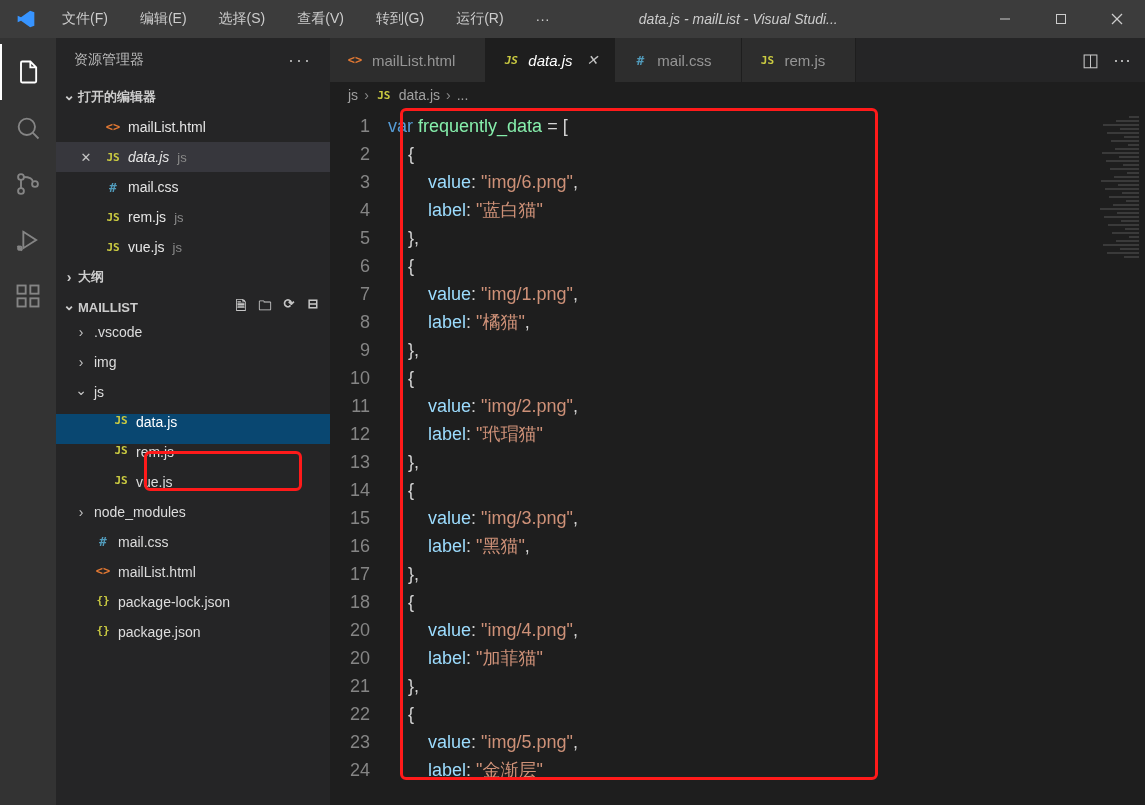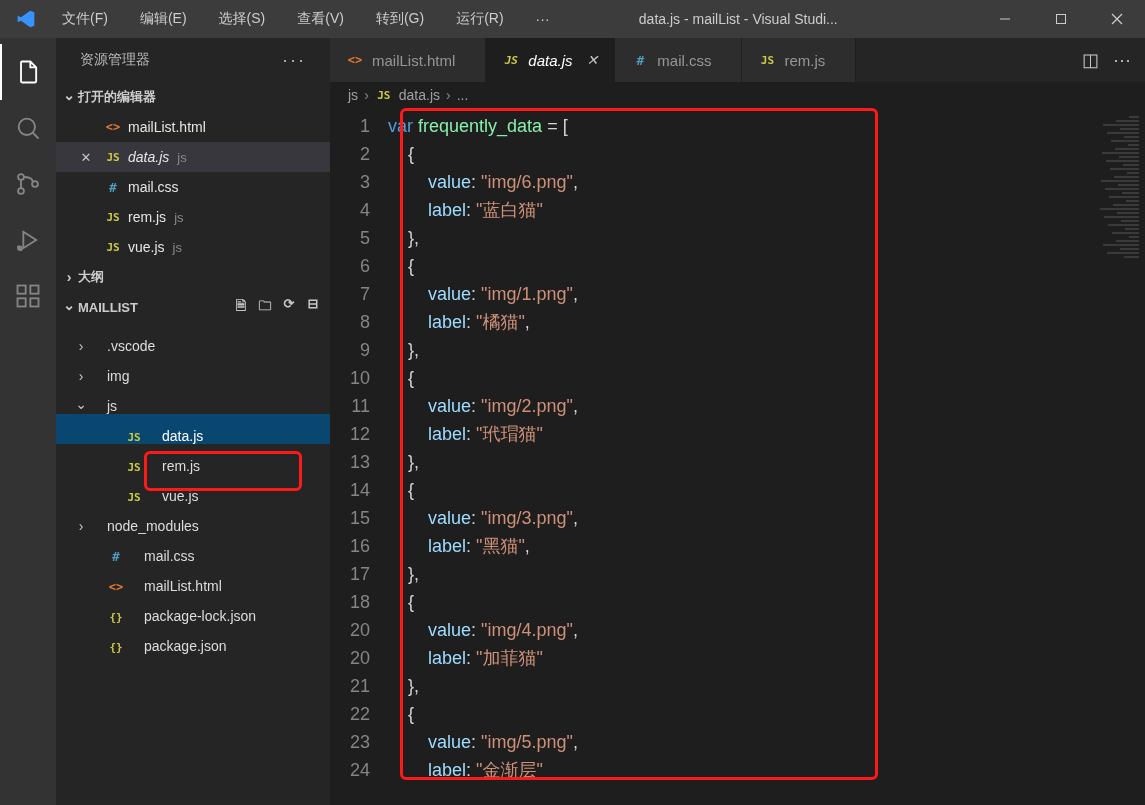--- a/index.html
+++ b/index.html
@@ -2,31 +2,31 @@
 <html><head>
 <meta charset="utf-8">
 <style>
   * { box-sizing: border-box; margin: 0; padding: 0; font-family: "Segoe UI", "Microsoft YaHei", sans-serif; }
   html, body { width: 1145px; height: 805px; background: #1e1e1e; color: #ccc; overflow: hidden; }
   .titlebar { height: 38px; background: #3c3c3c; display: flex; align-items: center; font-size: 14px; }
   .titlebar .logo { width: 52px; display: flex; align-items: center; justify-content: center; }
   .titlebar .logo svg { width: 20px; height: 20px; }
   .titlebar .menu { display: flex; gap: 12px; }
   .titlebar .menu .menu-item { padding: 0 10px; height: 38px; display: flex; align-items: center; cursor: pointer; color: #ccc; }
-  .titlebar .title { flex: 1; text-align: center; color: #ccc; font-size: 14px; padding-right: 60px; white-space: nowrap; overflow: hidden; text-overflow: ellipsis; }
+  .titlebar .title { flex: 1; text-align: center; color: #ccc; font-size: 14px; padding-right: 60px; white-space: nowrap; overflow: hidden; text-overflow: ellipsis; font-style: italic; }
   .titlebar .win-controls { display: flex; }
   .titlebar .win-controls .wc { width: 56px; height: 38px; display: flex; align-items: center; justify-content: center; cursor: pointer; }
   .body-row { display: flex; height: calc(805px - 38px); }
   .activitybar { width: 56px; background: #333333; display: flex; flex-direction: column; padding-top: 6px; }
   .activitybar .ab { width: 56px; height: 56px; display: flex; align-items: center; justify-content: center; cursor: pointer; color: #858585; position: relative; }
   .activitybar .ab.active { color: #fff; }
   .activitybar .ab.active::before { content: ""; position: absolute; left: 0; top: 0; bottom: 0; width: 2px; background: #fff; }
   .activitybar .ab svg { width: 28px; height: 28px; stroke: currentColor; fill: none; stroke-width: 1.6; }
   .sidebar { width: 274px; background: #252526; display: flex; flex-direction: column; font-size: 14px; }
-  .sidebar-header { height: 44px; display: flex; align-items: center; padding: 0 24px; color: #bbb; font-size: 14px; }
+  .sidebar-header { height: 44px; display: flex; align-items: center; padding: 0 18px; color: #bbb; font-size: 14px; }
   .sidebar-header .sh-dots { margin-left: auto; letter-spacing: 2px; cursor: pointer; font-size: 18px; color: #bbb; }
   .section-title { height: 30px; display: flex; align-items: center; padding-left: 4px; font-weight: 700; font-size: 13px; color: #ccc; cursor: pointer; }
   .section-title .chev { width: 18px; display: inline-flex; align-items: center; justify-content: center; font-size: 14px; }
   .section-title .chev.down::before { content: "⌄"; position: relative; top: -2px; }
   .section-title .chev.right::before { content: "›"; }
   .section-title.project { }
   .section-title .project-actions { margin-left: auto; display: flex; gap: 6px; padding-right: 8px; color: #c5c5c5; }
   .section-title .project-actions span { cursor: pointer; display: inline-flex; width: 18px; justify-content: center; }
   .open-editors-list .oe-item { height: 30px; display: flex; align-items: center; padding-left: 22px; cursor: pointer; color: #ccc; gap: 6px; }
   .open-editors-list .oe-item.active { background: #37373d; }
@@ -38,21 +38,21 @@
   .file-icon { width: 18px; display: inline-flex; justify-content: center; font-family: Consolas, monospace; font-weight: 700; font-size: 13px; }
   .ic-html { color: #e37933; }
   .ic-html::before { content: "<>"; font-size: 12px; }
   .ic-js { color: #cbcb41; }
   .ic-js::before { content: "JS"; font-size: 11px; }
   .ic-css { color: #519aba; }
   .ic-css::before { content: "#"; }
   .ic-json { color: #cbcb41; }
   .ic-json::before { content: "{}"; font-size: 11px; }
   .tree { padding-top: 2px; }
-  .tree .tree-item { height: 30px; display: flex; align-items: flex-end; cursor: pointer; color: #ccc; gap: 19px; }
+  .tree .tree-item { height: 30px; display: flex; align-items: flex-start; cursor: pointer; color: #ccc; gap: 6px; }
   .tree .tree-item .t-chev { width: 14px; display: inline-flex; justify-content: center; color: #c5c5c5; }
   .tree .tree-item .t-chev.down::before { content: "⌄"; position: relative; top: -2px; }
   .tree .tree-item .t-chev.right::before { content: "›"; }
   .tree .tree-item.depth0 { padding-left: 18px; }
   .tree .tree-item.depth1 { padding-left: 36px; }
   .tree .tree-item.selected { background: #094771; color: #fff; }
   .tree .tree-item .file-label { color: #ddd; }
   .tree .tree-item.selected .file-label { color: #fff; }
   .highlight-box { border: 3px solid #ff1a1a; border-radius: 6px; position: absolute; pointer-events: none; }
   .editor-area { flex: 1; display: flex; flex-direction: column; background: #1e1e1e; min-width: 0; position: relative; }

